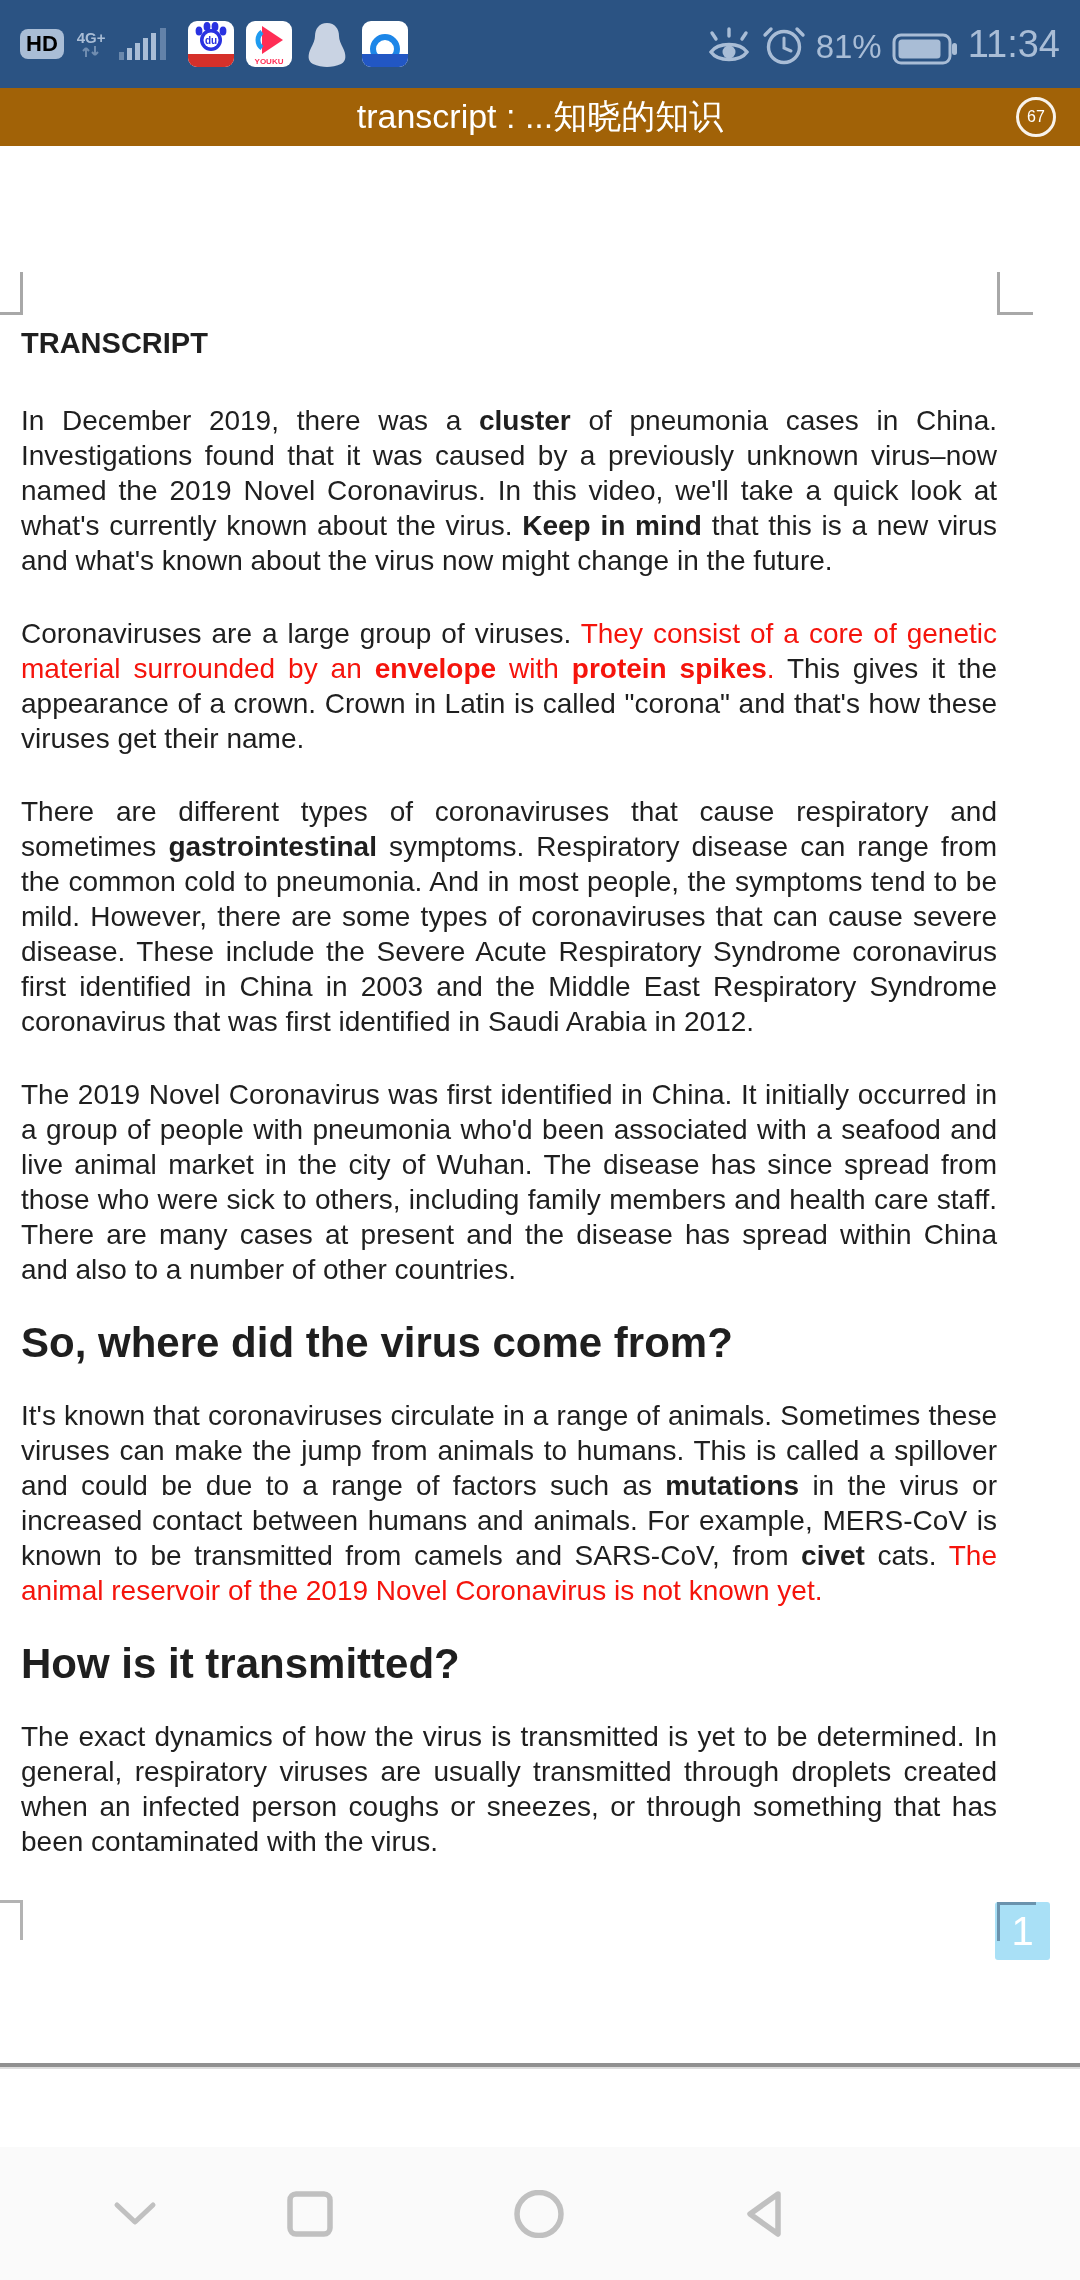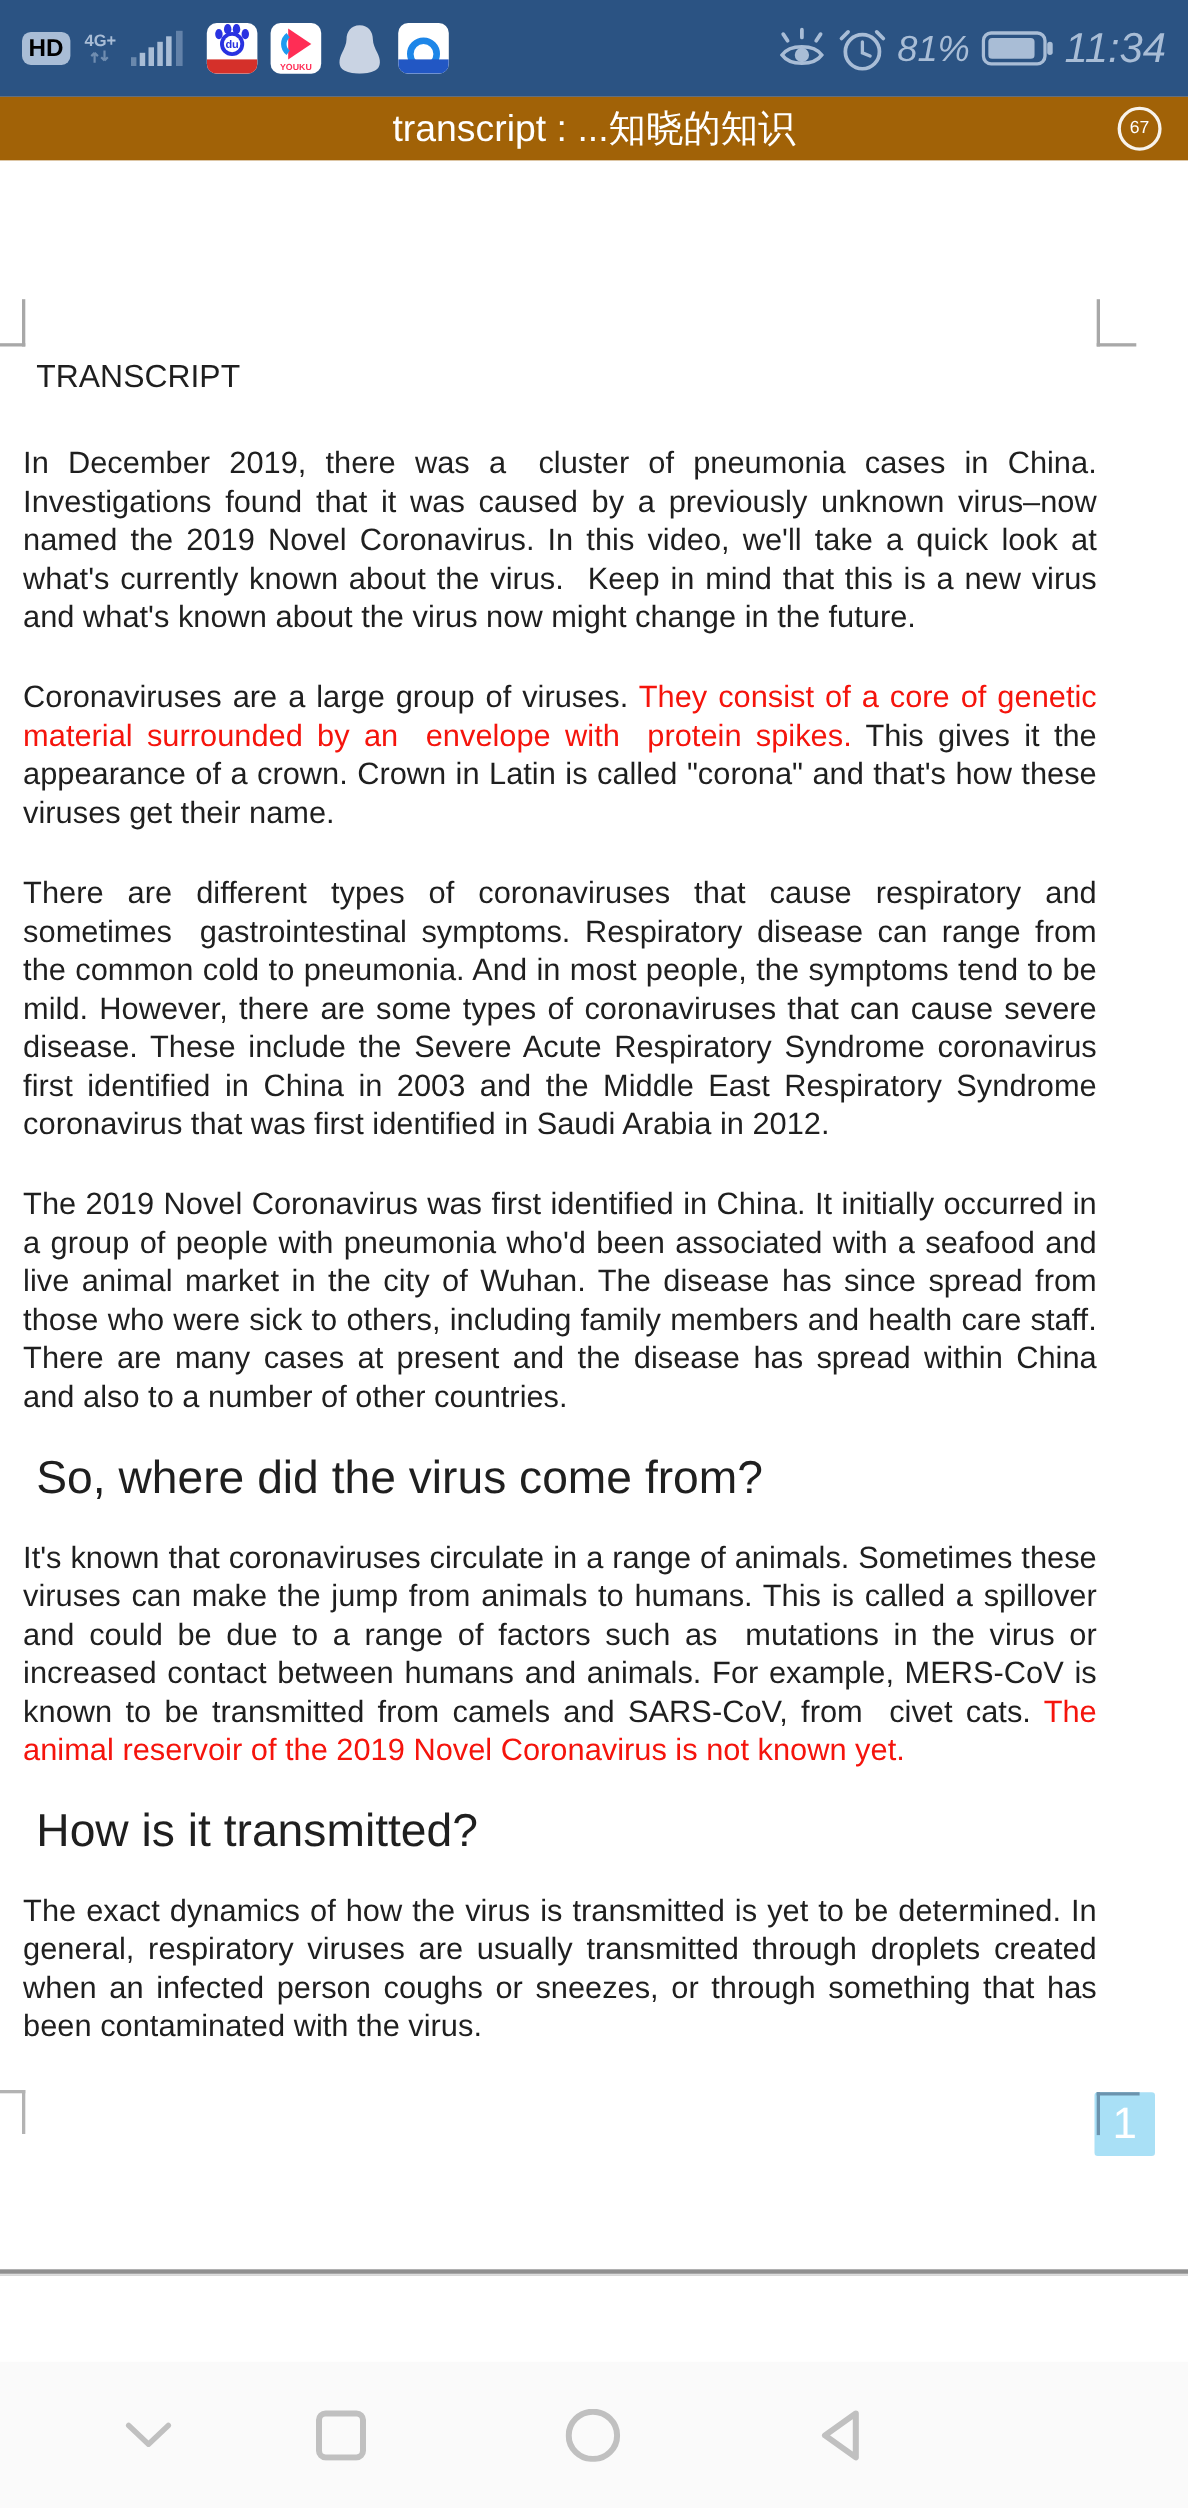--- a/index.html
+++ b/index.html
@@ -19,21 +19,21 @@
   .network{display:flex;flex-direction:column;align-items:center;line-height:1;}
   .net-label{font-size:15px;font-weight:bold;}
   .app-row{display:flex;align-items:center;gap:12px;margin-left:6px;text-align:center;}
   .app{width:46px;height:46px;border-radius:9px;position:relative;overflow:hidden;background:#ffffff;}
   .app.qq{background:transparent;overflow:visible;}
   .ribbon{position:absolute;left:0;right:0;bottom:0;height:13px;}
   .ribbon.red{background:#d5302a;}
   .ribbon.blue{background:#2257c4;}
   .ring{position:absolute;left:50%;top:13px;transform:translateX(-50%);
     width:18px;height:18px;border:6px solid #1d86e8;border-radius:50%;}
-  .sb-right{display:flex;align-items:center;gap:10px;font-style:italic;}
+  .sb-right{display:flex;align-items:flex-end;gap:10px;}
   .percent{font-size:33px;}
   .time{font-size:38px;}
   
   .title-bar{position:absolute;top:88px;left:0;width:1080px;height:58px;background:#a16207;
     display:flex;align-items:center;justify-content:center;}
   .title{color:#ffffff;font-size:34px;}
   .badge58{position:absolute;right:24px;top:50%;transform:translateY(-50%);
     width:34px;height:34px;border:3px solid rgba(255,255,255,.92);border-radius:50%;
     color:#ffffff;font-size:16px;display:flex;align-items:center;justify-content:center;}
   
@@ -45,21 +45,21 @@
     border-left:3px solid #a8a8a8;border-bottom:3px solid #a8a8a8;}
   .corner.bl{left:0;top:1754px;width:20px;height:37px;
     border-right:3px solid #b3b3b3;border-top:3px solid #b3b3b3;}
   .corner.br{left:997px;top:1756px;width:36px;height:36px;z-index:3;
     border-left:3px solid #6b93ad;border-top:3px solid #6b93ad;}
   .blocks{position:absolute;left:21px;top:180px;width:976px;color:#1f1f1f;
     font-size:28px;line-height:35px;text-align:justify;}
   .blocks p{margin:0 0 38px;}
   .blocks .title-h{font-size:29px;font-weight:bold;margin:0 0 42px;text-align:left;}
   .blocks .heading{font-weight:bold;margin:0 0 38px;text-align:left;}
-  .bold{font-weight:normal;margin-left:12px;}
+  .bold{font-weight:bold;}
   .red{color:#f5140c;}
   .page-badge{position:absolute;left:995px;top:1756px;width:55px;height:58px;z-index:2;
     background:#a9e0f6;color:#ffffff;font-size:40px;border-radius:3px;
     display:flex;align-items:center;justify-content:center;}
   .divider{position:absolute;left:0;top:1917px;width:1080px;height:4px;
     background:#909090;border-bottom:2px solid #dedede;}
   
   .navbar{position:absolute;left:0;bottom:0;width:1080px;height:133px;background:#fafafa;}
   .nav-btn{position:absolute;top:50%;transform:translate(-50%,-50%);
     background:none;border:none;padding:0;line-height:0;cursor:pointer;}

